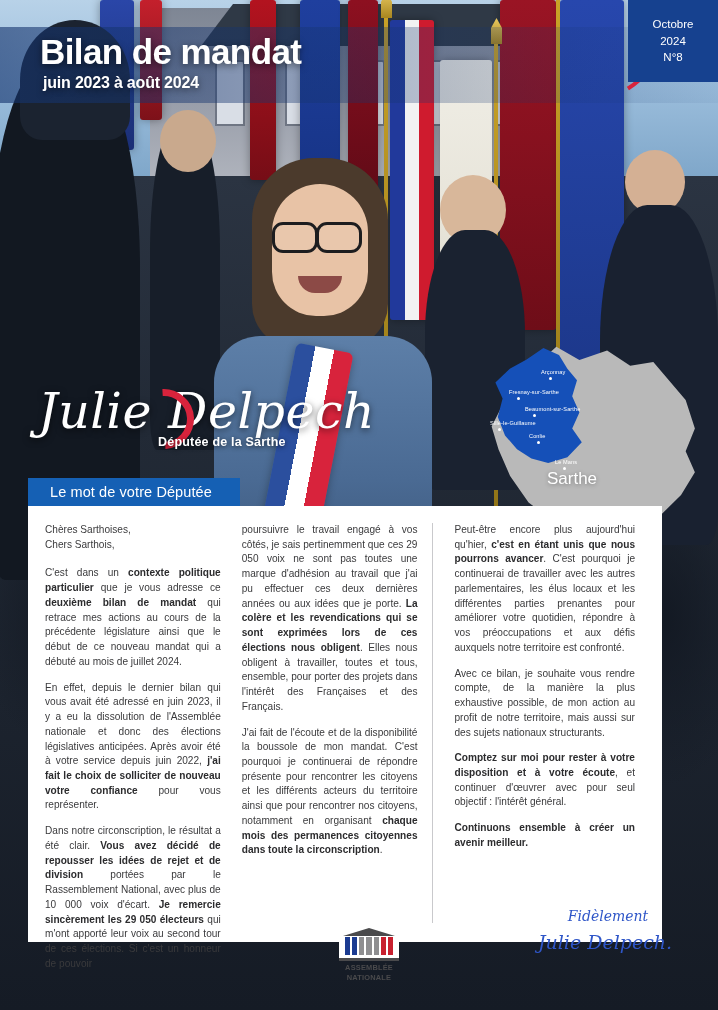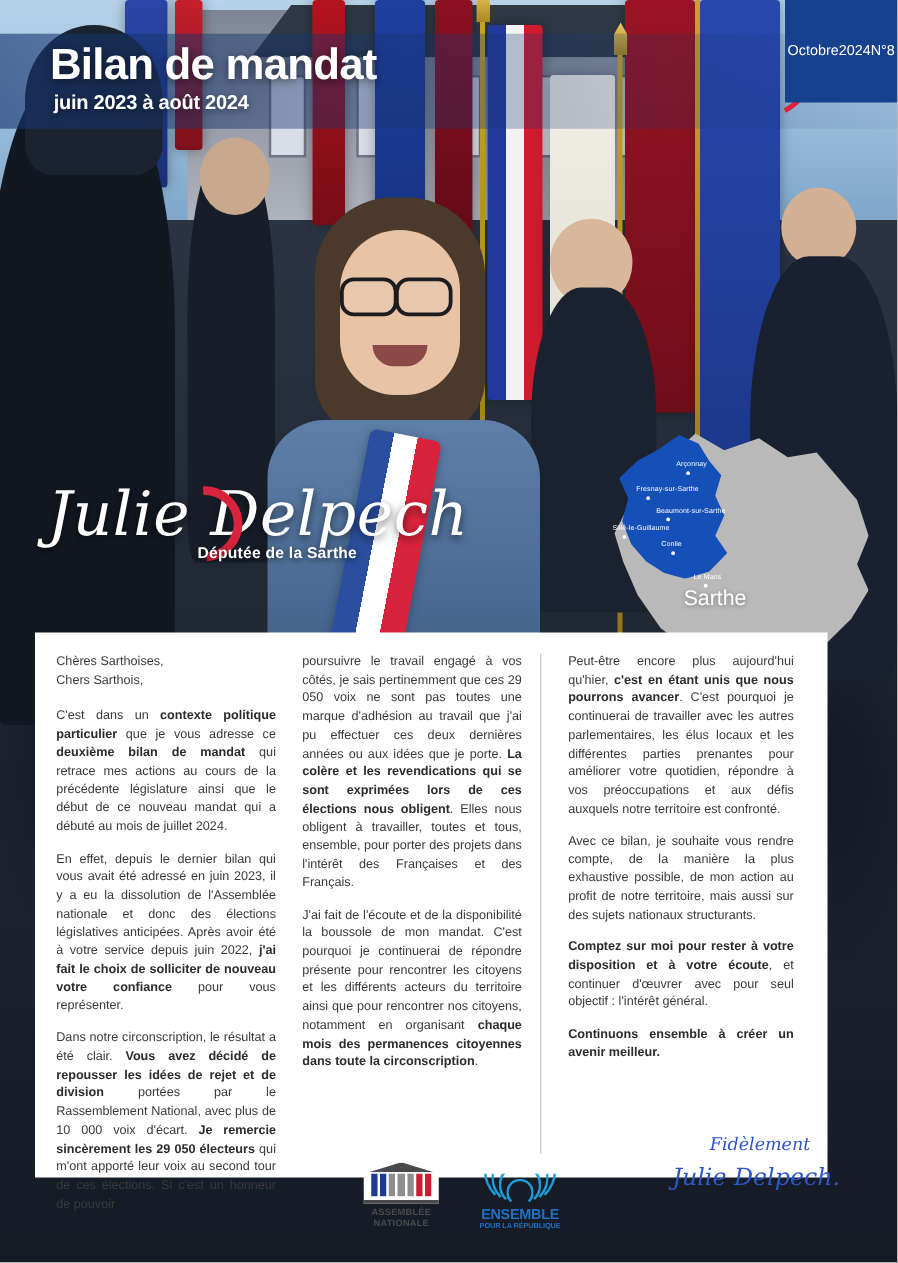--- a/index.html
+++ b/index.html
@@ -121,21 +121,21 @@
   }
   .subtitle {
     margin: 3px 0 0 3px; color: #ffffff; font-size: 16px; font-weight: bold;
     letter-spacing: -0.2px; text-shadow: 0 2px 6px rgba(0,0,0,.5);
   }
 
   
   .issue {
     position: absolute; right: 0; top: 0; width: 90px; height: 82px;
     background: #16418f;
-    display: flex; flex-direction: row; align-items: center; justify-content: center;
+    display: flex; flex-direction: column; align-items: center; justify-content: center;
     color: #ffffff; font-size: 11.5px; line-height: 1.45; text-align: center;
   }
   .issue-arc {
     position: absolute; right: 56px; top: -36px; width: 128px; height: 128px;
     border: 4px solid #d8233c; border-radius: 50%;
     border-left-color: transparent; border-bottom-color: transparent;
     transform: rotate(14deg);
   }
 
   
@@ -218,21 +218,21 @@
 
   
   .signoff {
     position: absolute; left: 520px; top: 908px; width: 170px; height: 72px;
     color: #2f56c8; font-family: "DejaVu Serif", serif; font-style: italic; text-align: center;
   }
   .signoff .l1 { font-size: 14px; margin-left: 6px; }
   .signoff .l2 { font-size: 19px; margin-top: 7px; }
 
   
-  .footer { position: absolute; left: 289px; top: 928px; width: 160px; height: 56px; display: flex; gap: 30px; align-items: flex-end; }
+  .footer { position: absolute; left: 289px; top: 928px; width: 160px; height: 56px; display: flex; gap: 30px; align-items: center; flex-direction: column; }
   .logo-an { width: 72px; text-align: center; }
   .an-bldg {
     width: 60px; height: 30px; margin: 0 auto 2px; background: #ffffff;
     border-bottom: 3px solid #4a4a4c; position: relative; overflow: hidden;
   }
   .an-pediment {
     position: absolute; left: 4px; top: 0; width: 52px; height: 8px; background: #4a4a4c;
     clip-path: polygon(50% 0%, 100% 100%, 0% 100%);
   }
   .an-cols { position: absolute; left: 6px; top: 9px; width: 48px; height: 18px; display: flex; gap: 2px; }
@@ -333,20 +333,23 @@
         <div class="city" style="left: 3px; top: 77px;">Sillé-le-Guillaume</div>
         <div class="dot" style="left: 11px; top: 85px;"></div>
         <div class="city" style="left: 42px; top: 90px;">Conlie</div>
         <div class="dot" style="left: 50px; top: 98px;"></div>
         <div class="city" style="left: 68px; top: 116px;">Le Mans</div>
         <div class="dot" style="left: 76px; top: 124px;"></div>
       </div>
     <div class="map-name">Sarthe</div>
   </div>
 
+  <div class="panel-tab">
+    <span>Le mot de votre Députée</span>
+  </div>
   <div class="panel">
     <div class="cols" id="cols">
         <div class="col">
           <p class="greet">Chères Sarthoises,<br>Chers Sarthois,</p>
           <p>C'est dans un <b>contexte politique particulier</b> que je vous adresse ce <b>deuxième bilan de mandat</b> qui retrace mes actions au cours de la précédente législature ainsi que le début de ce nouveau mandat qui a débuté au mois de juillet 2024.</p>
           <p>En effet, depuis le dernier bilan qui vous avait été adressé en juin 2023, il y a eu la dissolution de l'Assemblée nationale et donc des élections législatives anticipées. Après avoir été à votre service depuis juin 2022, <b>j'ai fait le choix de solliciter de nouveau votre confiance</b> pour vous représenter.</p>
           <p>Dans notre circonscription, le résultat a été clair. <b>Vous avez décidé de repousser les idées de rejet et de division</b> portées par le Rassemblement National, avec plus de 10 000 voix d'écart. <b>Je remercie sincèrement les 29 050 électeurs</b> qui m'ont apporté leur voix au second tour de ces élections. Si c'est un honneur de pouvoir</p>
         </div>
         <div class="col">
           <p>poursuivre le travail engagé à vos côtés, je sais pertinemment que ces 29 050 voix ne sont pas toutes une marque d'adhésion au travail que j'ai pu effectuer ces deux dernières années ou aux idées que je porte. <b>La colère et les revendications qui se sont exprimées lors de ces élections nous obligent</b>. Elles nous obligent à travailler, toutes et tous, ensemble, pour porter des projets dans l'intérêt des Françaises et des Français.</p>

